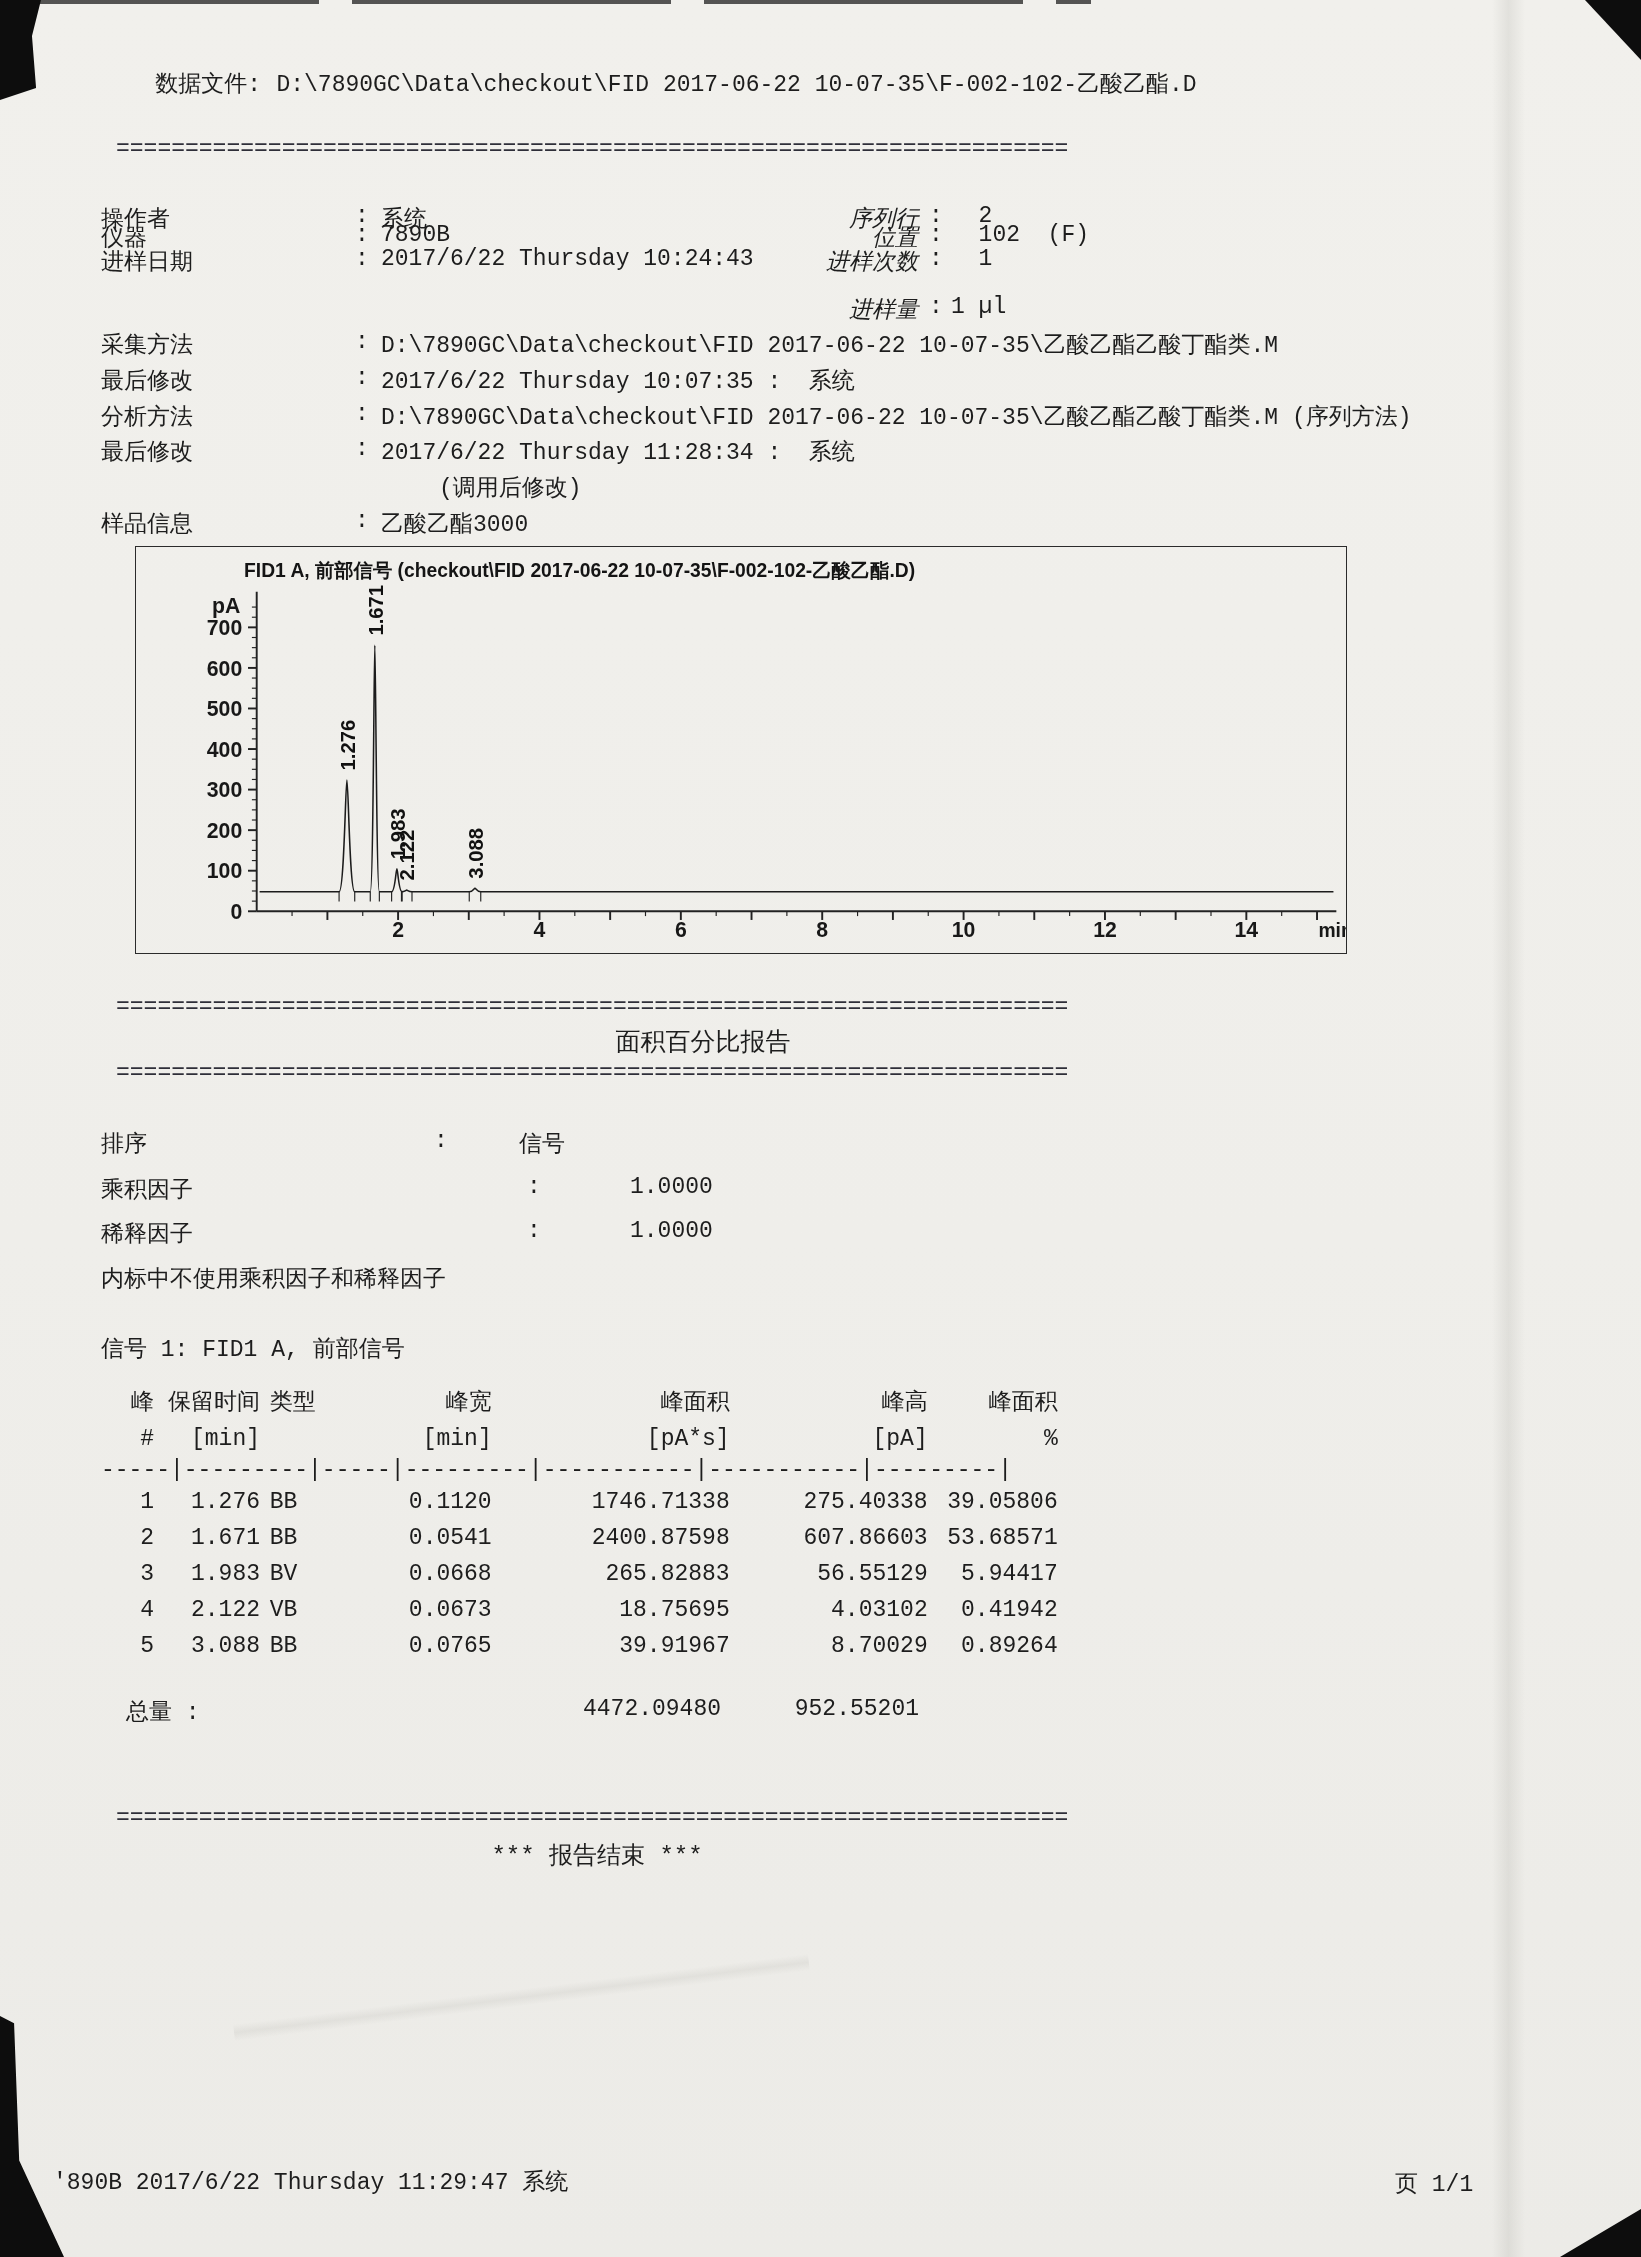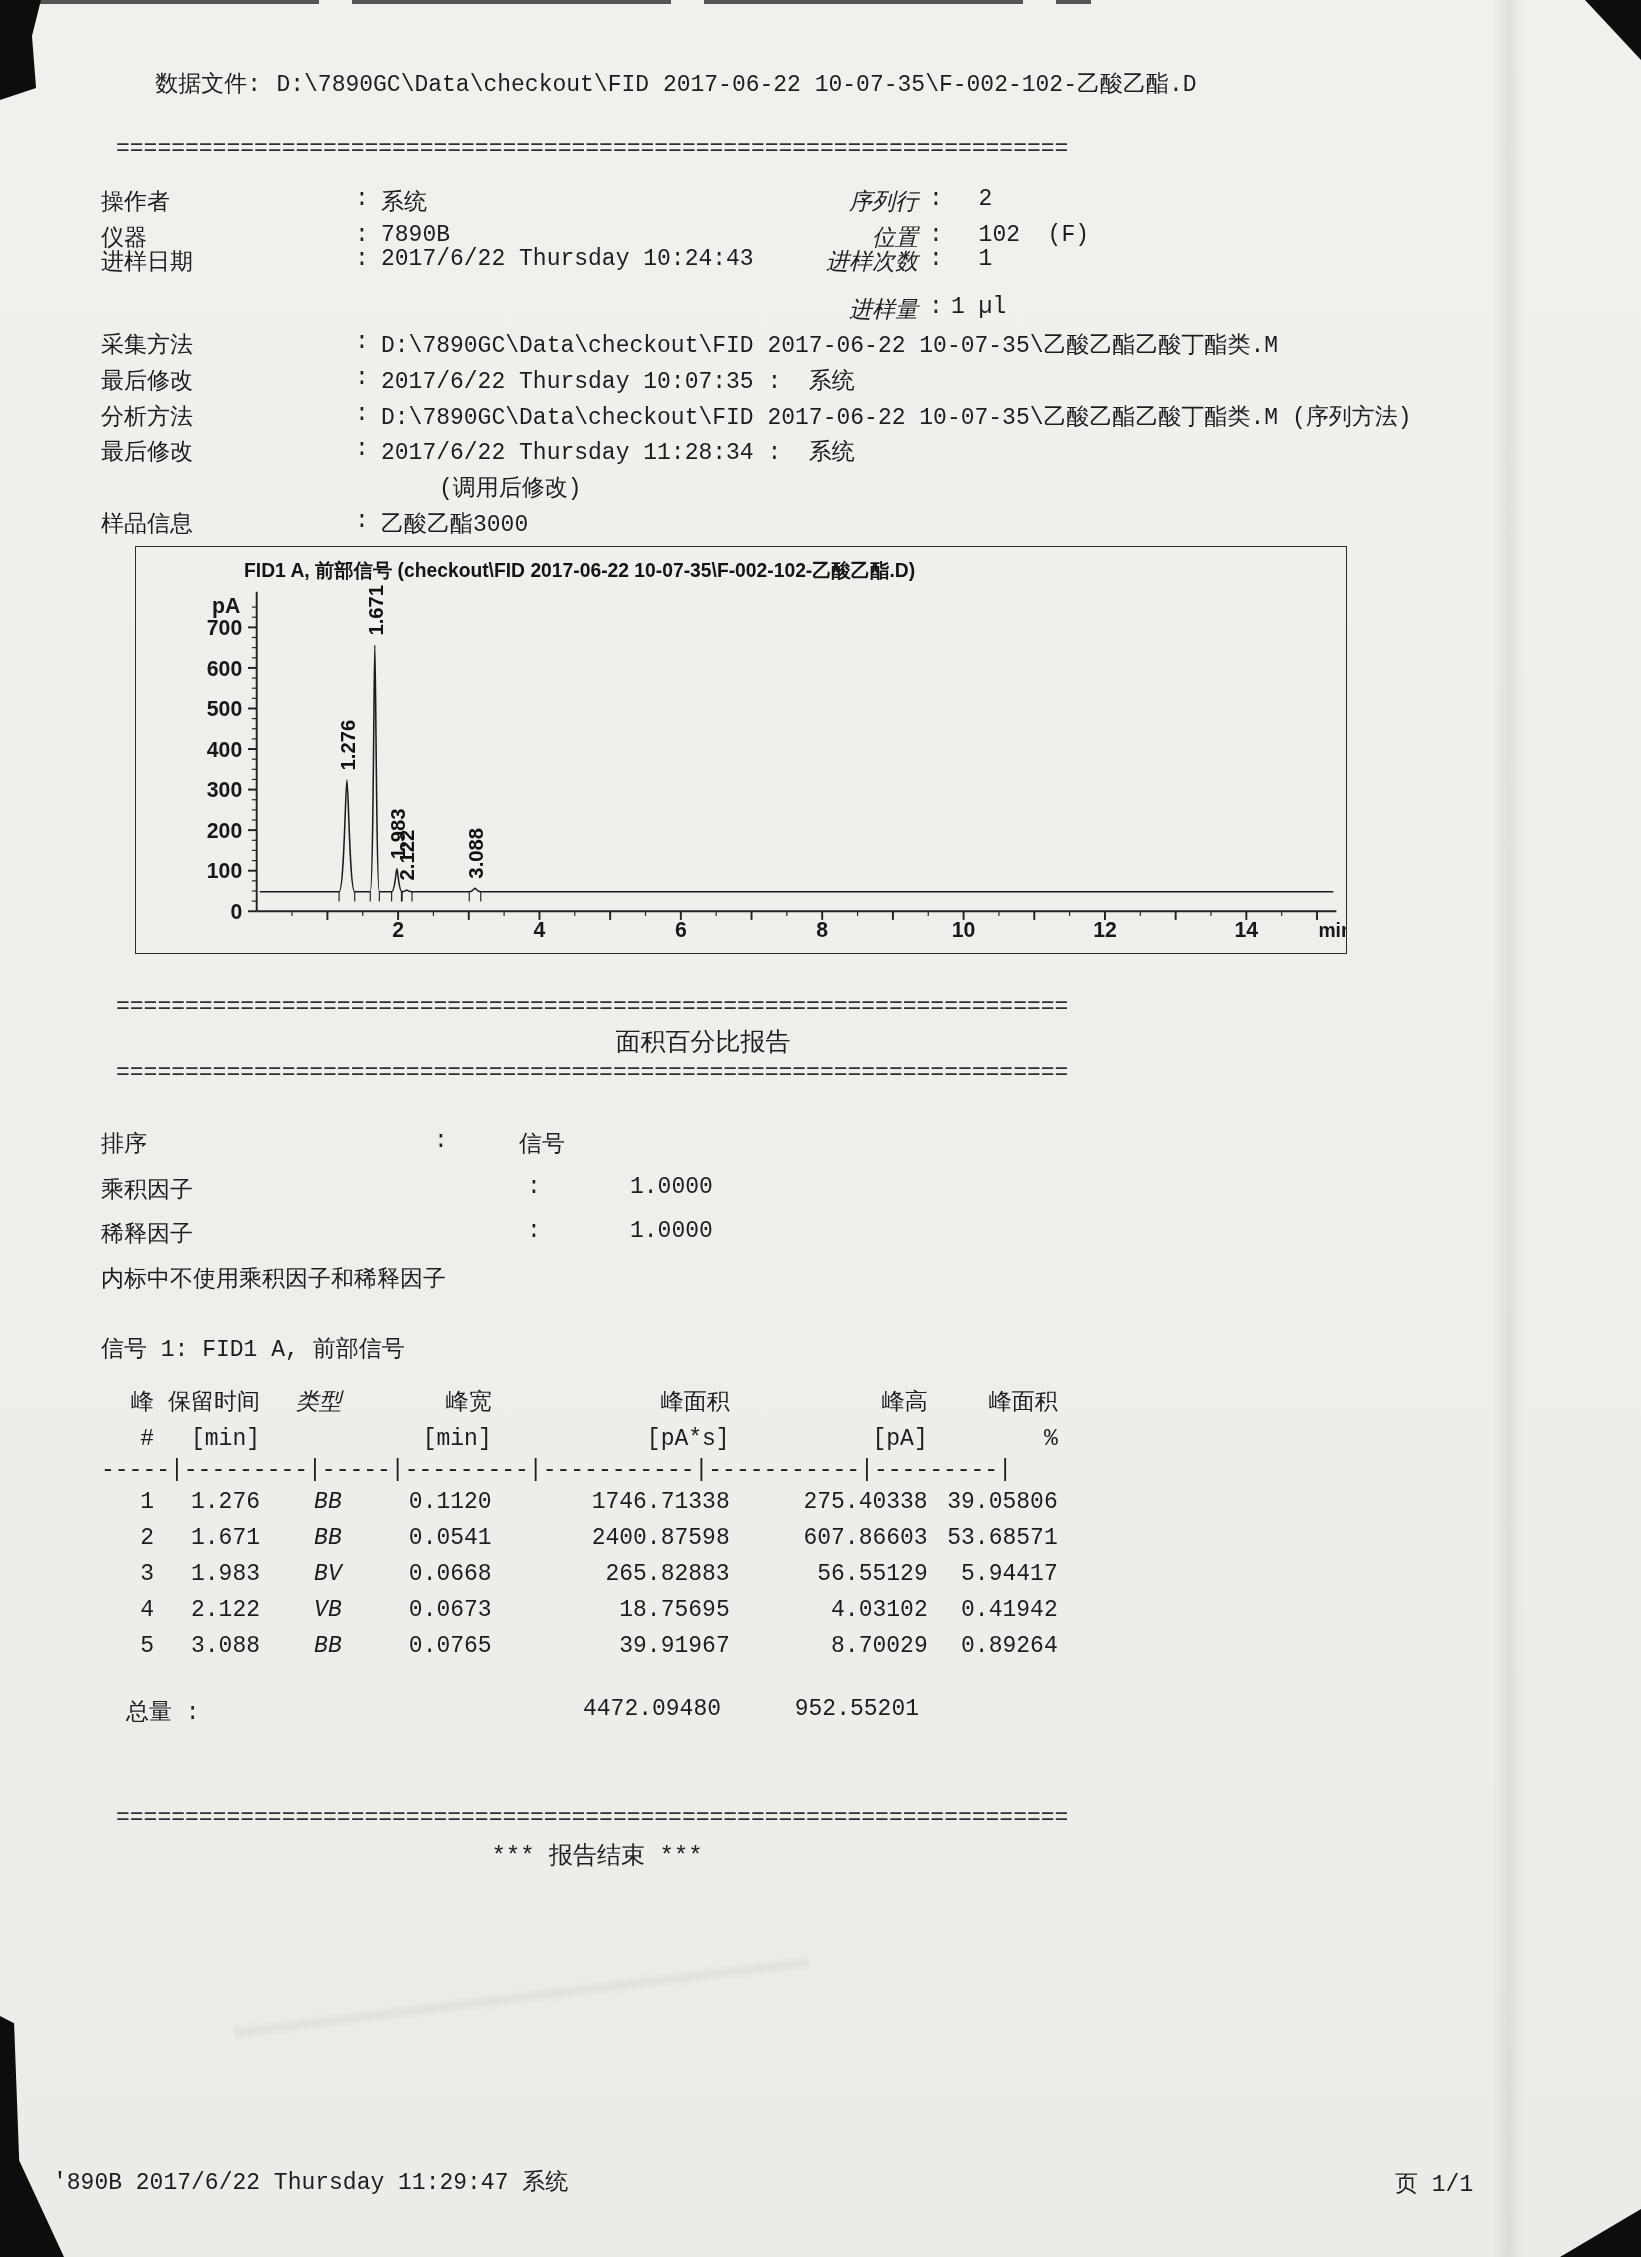--- a/index.html
+++ b/index.html
@@ -30,21 +30,21 @@
   .s-colon1{position:absolute;left:434px;}
   .s-val1{position:absolute;left:519px;white-space:pre;}
   .s-colon2{position:absolute;left:527px;}
   .s-val2{position:absolute;left:630px;white-space:pre;}
   
   table.peak-table{position:absolute;left:101px;top:1383px;border-collapse:collapse;font-family:inherit;font-size:23px;color:#1d1d1d;}
   .peak-table th{font-weight:400;text-align:center;height:37px;padding:0;vertical-align:middle;}
   .peak-table td{padding:0;height:36px;vertical-align:middle;}
   .peak-table .c1{width:53px;text-align:right;}
   .peak-table .c2{width:106px;text-align:right;}
-  .peak-table .c3{width:72px;text-align:right;padding-left:9.7px;font-style:italic;}
+  .peak-table .c3{width:72px;text-align:left;padding-left:9.7px;}
   .peak-table .c4{width:150px;text-align:right;}
   .peak-table .c5{width:238px;text-align:right;}
   .peak-table .c6{width:198px;text-align:right;}
   .peak-table .c7{width:130px;text-align:right;}
   .sep-row td{height:27px;white-space:pre;overflow:hidden;font-size:23px;line-height:23px;}
   .totals-line{position:absolute;top:1696px;left:0;width:1350px;height:33px;}
   .t-label{position:absolute;left:126px;white-space:pre;}
   .t-area{position:absolute;left:478px;width:243px;text-align:right;}
   .t-height{position:absolute;left:721px;width:198px;text-align:right;}
   
@@ -75,21 +75,21 @@
   <div class="artifact a-br"></div>
   <div class="crease-v"></div>
   <div class="crease-d"></div>
 
   <div class="abs line" style="left:100px;top:42px">
     <span>数据文件:</span><span style="margin-left:15.4px">D:\7890GC\Data\checkout\FID 2017-06-22 10-07-35\F-002-102-乙酸乙酯.D</span>
   </div>
 
   <div class="abs divider" style="top:138px">=====================================================================</div>
 
-  <div class="info-line" style="top:186px">
+  <div class="info-line" style="top:203px">
     <span class="ilabel">操作者</span>
     <span class="icolon">:</span>
     <span class="ivalue">系统</span>
     <span class="rlabel">序列行</span>
     <span class="rcolon">:</span>
     <span class="rvalue">  2</span>
   </div>
   <div class="info-line" style="top:222px">
     <span class="ilabel">仪器</span>
     <span class="icolon">:</span>

